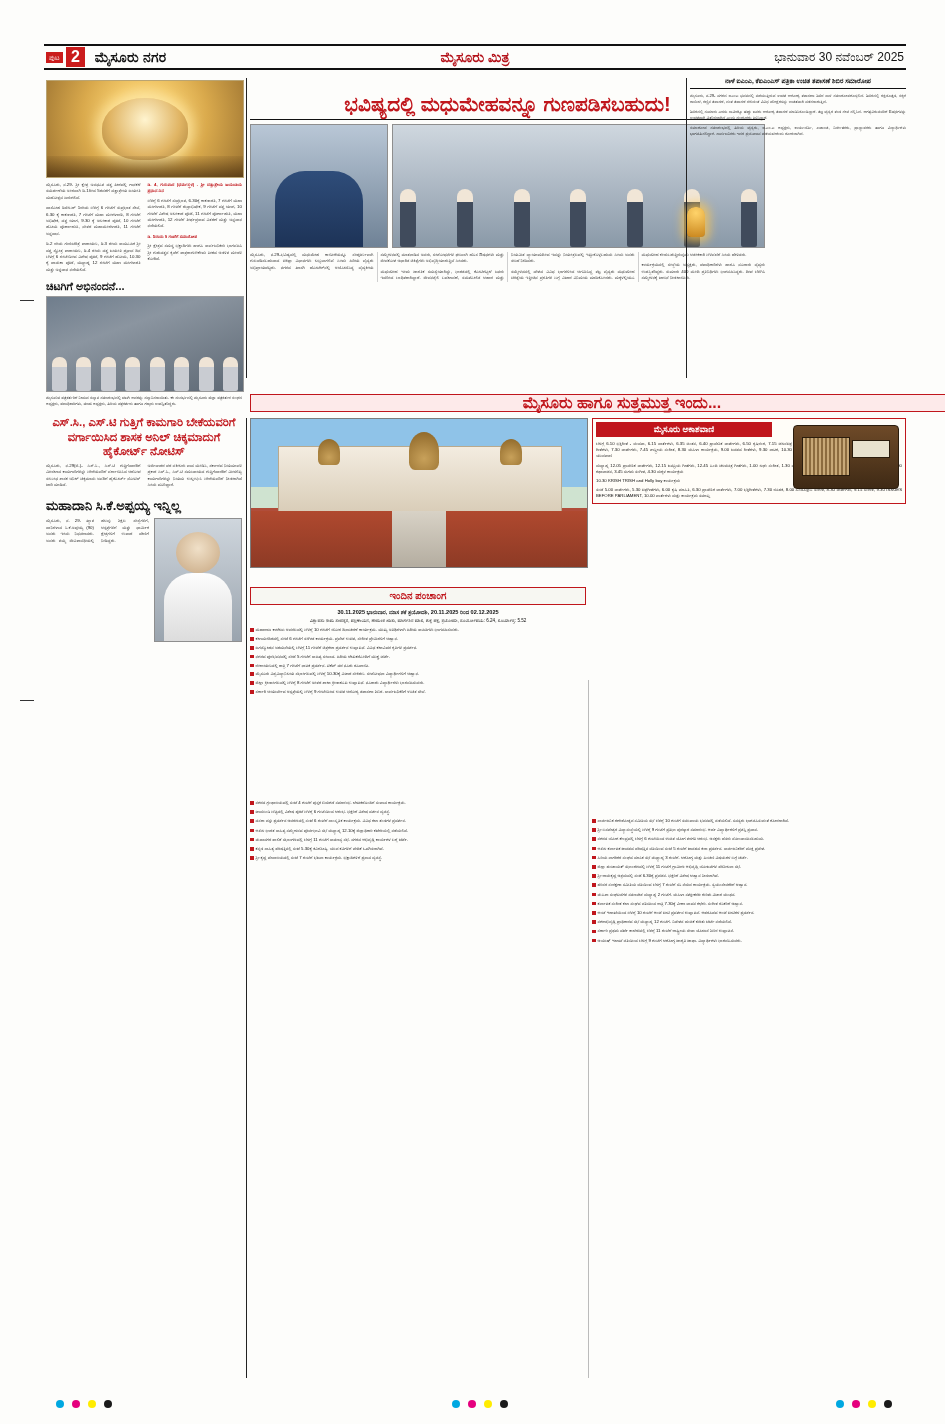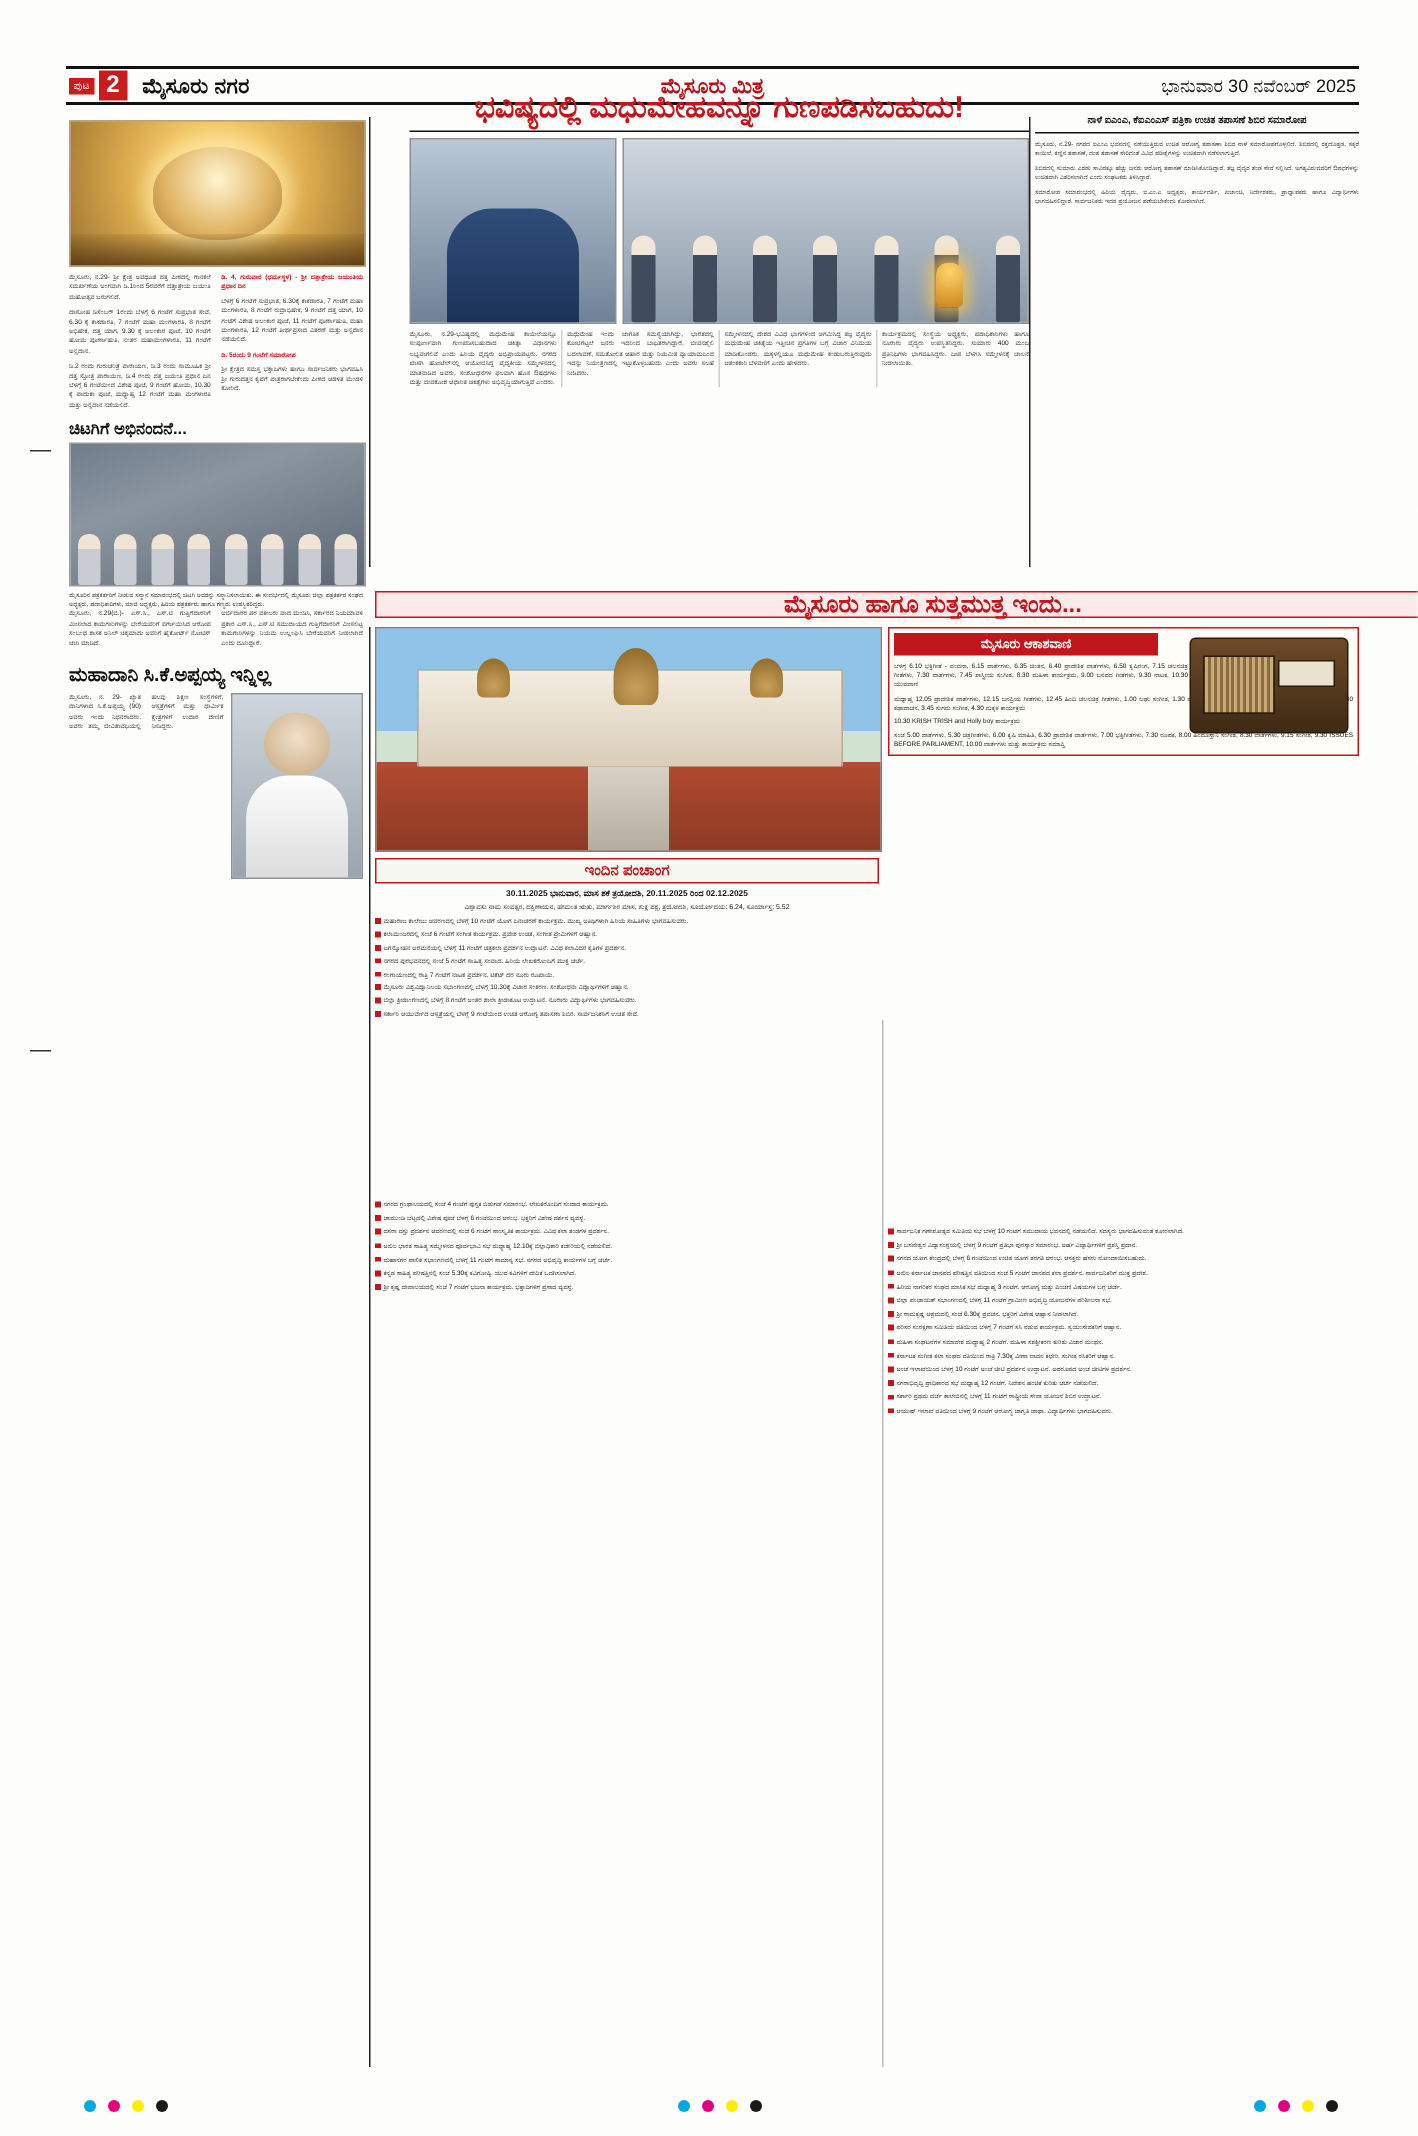--- a/index.html
+++ b/index.html
@@ -217,23 +217,22 @@
     position: absolute;
     left: 10%; top: 44%;
     width: 80%; height: 56%;
     border-radius: 28px 28px 0 0;
     background: linear-gradient(#fdfdfd, #dcdcdc);
   }
 
   
   .lead {
     position: absolute;
-    left: 250px; top: 60px;
-    width: 413px;
-    margin-left: 23px;
+    left: 250px; top: 92px;
+    width: 515px;
   }
   .lead-head {
     font-size: 20px;
     line-height: 24px;
     font-weight: bold;
     color: #c0161c;
     text-align: center;
     border-bottom: 1px solid #111;
     padding-bottom: 3px;
     margin-bottom: 4px;
@@ -364,21 +363,21 @@
     background:
       linear-gradient(#b0492f, #8d3a25);
     }
   .palace .path {
     position: absolute;
     left: 42%; bottom: 0;
     width: 16%; height: 38%;
     background: linear-gradient(#d8d2c6, #b4ada0);
   }
   .panchanga-title {
-    margin-top: 4px;
+    margin-top: 19px;
     text-align: center;
     font-size: 10px;
     font-weight: bold;
     color: #c0161c;
     background: #f7f7f2;
     border: 1px solid #c0161c;
     padding: 2px 0;
   }
   .panchanga-head {
     font-size: 5.6px;
@@ -536,20 +535,23 @@
           <i></i>
           <i></i>
           <i></i>
           <i></i>
           <i></i>
           <i></i>
       </div>
     </div>
     <div class="caption">ಮೈಸೂರಿನ ಪತ್ರಕರ್ತರಿಗೆ ನೀಡುವ ಸನ್ಮಾನ ಸಮಾರಂಭದಲ್ಲಿ ಚಿಟಗಿ ಅವರನ್ನು ಸನ್ಮಾನಿಸಲಾಯಿತು. ಈ ಸಂದರ್ಭದಲ್ಲಿ ಮೈಸೂರು ಜಿಲ್ಲಾ ಪತ್ರಕರ್ತರ ಸಂಘದ ಅಧ್ಯಕ್ಷರು, ಪದಾಧಿಕಾರಿಗಳು, ಮಾಜಿ ಅಧ್ಯಕ್ಷರು, ಹಿರಿಯ ಪತ್ರಕರ್ತರು ಹಾಗೂ ಗಣ್ಯರು ಉಪಸ್ಥಿತರಿದ್ದರು.</div>
 
+    <div class="headline-b">
+      <span class="red">ಎಸ್.ಸಿ., ಎಸ್.ಟಿ ಗುತ್ತಿಗೆ ಕಾಮಗಾರಿ ಬೇಕೆಯವರಿಗೆ ವರ್ಗಾಯಿಸಿದ ಶಾಸಕ ಅನಿಲ್ ಚಿಕ್ಕಮಾದುಗೆ ಹೈಕೋರ್ಟ್ ನೋಟಿಸ್</span>
+    </div>
     <div class="two-col justify tiny">
       <p style="margin:0 0 4px 0;">ಮೈಸೂರು, ನ.29(ಜಿ.)- ಎಸ್.ಸಿ., ಎಸ್.ಟಿ ಗುತ್ತಿಗೆದಾರರಿಗೆ ಮೀಸಲಾದ ಕಾಮಗಾರಿಗಳನ್ನು ಬೇರೆಯವರಿಗೆ ವರ್ಗಾಯಿಸಿದ ಆರೋಪ ಸಂಬಂಧ ಶಾಸಕ ಅನಿಲ್ ಚಿಕ್ಕಮಾದು ಅವರಿಗೆ ಹೈಕೋರ್ಟ್ ನೋಟಿಸ್ ಜಾರಿ ಮಾಡಿದೆ.</p>
       <p style="margin:0;">ಅರ್ಜಿದಾರರ ಪರ ವಕೀಲರು ವಾದ ಮಂಡಿಸಿ, ಸರ್ಕಾರದ ನಿಯಮಾವಳಿ ಪ್ರಕಾರ ಎಸ್.ಸಿ., ಎಸ್.ಟಿ ಸಮುದಾಯದ ಗುತ್ತಿಗೆದಾರರಿಗೆ ಮೀಸಲಿಟ್ಟ ಕಾಮಗಾರಿಗಳನ್ನು ನಿಯಮ ಉಲ್ಲಂಘಿಸಿ ಬೇರೆಯವರಿಗೆ ನೀಡಲಾಗಿದೆ ಎಂದು ದೂರಿದ್ದಾರೆ.</p>
     </div>
 
     <div class="headline-c">ಮಹಾದಾನಿ ಸಿ.ಕೆ.ಅಪ್ಪಯ್ಯ ಇನ್ನಿಲ್ಲ</div>
     <div class="portrait"></div>
     <div class="justify tiny" style="column-count:2;column-gap:7px;">
       <p style="margin:0;">ಮೈಸೂರು, ನ. 29- ಖ್ಯಾತ ದಾನಿಗಳಾದ ಸಿ.ಕೆ.ಅಪ್ಪಯ್ಯ (90) ಅವರು ಇಂದು ನಿಧನರಾದರು. ಅವರು ತಮ್ಮ ಜೀವಿತಾವಧಿಯಲ್ಲಿ ಹಲವು ಶಿಕ್ಷಣ ಸಂಸ್ಥೆಗಳಿಗೆ, ಆಸ್ಪತ್ರೆಗಳಿಗೆ ಮತ್ತು ಧಾರ್ಮಿಕ ಕ್ಷೇತ್ರಗಳಿಗೆ ಉದಾರ ದೇಣಿಗೆ ನೀಡಿದ್ದರು.</p>
     </div>

